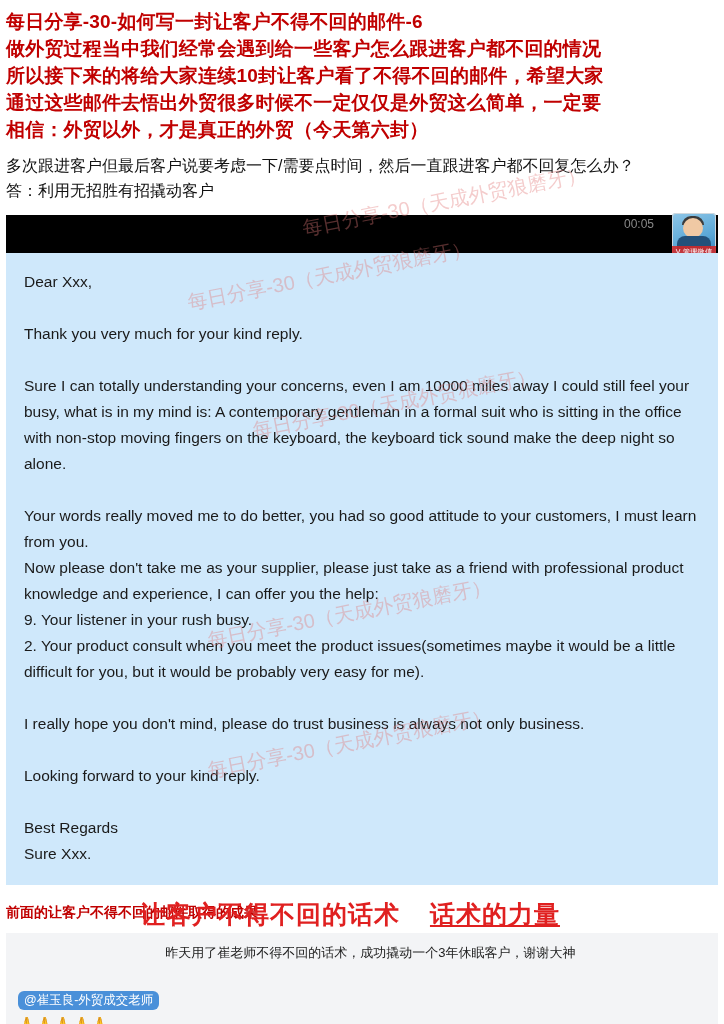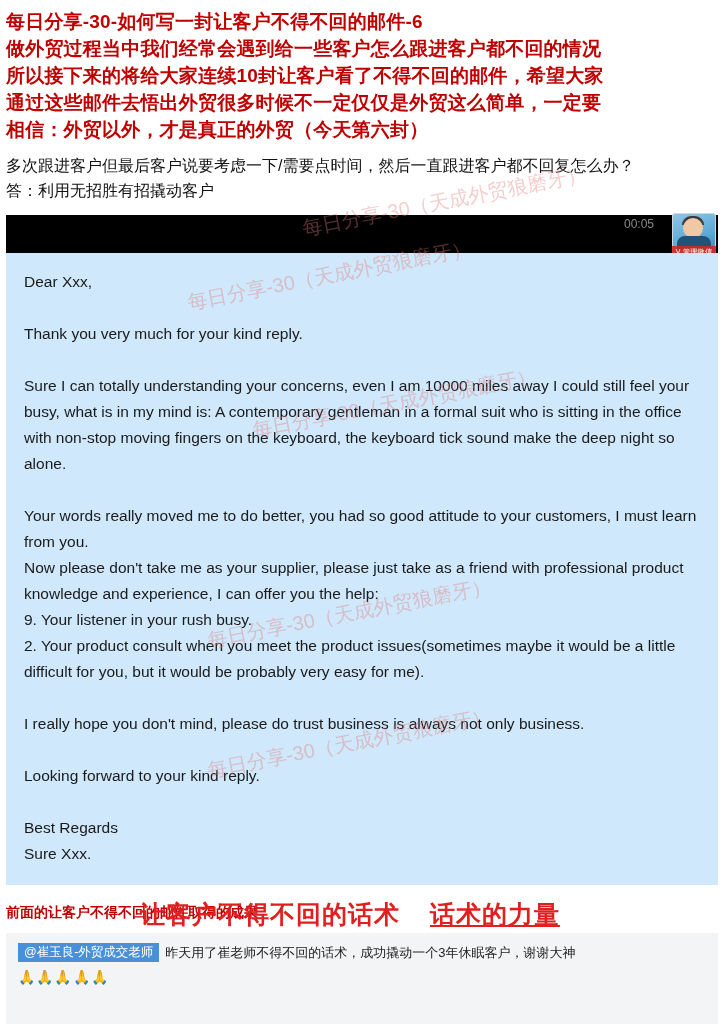--- a/index.html
+++ b/index.html
@@ -155,23 +155,24 @@
     align-items: flex-start;
     gap: 6px;
   }
   .mention {
     display: inline-block;
     background: #4a90d9;
     color: #ffffff;
     font-size: 12.5px;
     line-height: 19px;
     padding: 0 6px;
-    border-radius: 0;
+    border-radius: 6px;
     white-space: nowrap;
     flex: 0 0 auto;
+    margin-top: 48px;
   }
   .comment-text {
     font-size: 13px;
     line-height: 20px;
     color: #222222;
   }
   .praise {
     margin-top: 4px;
     font-size: 14px;
     line-height: 20px;

